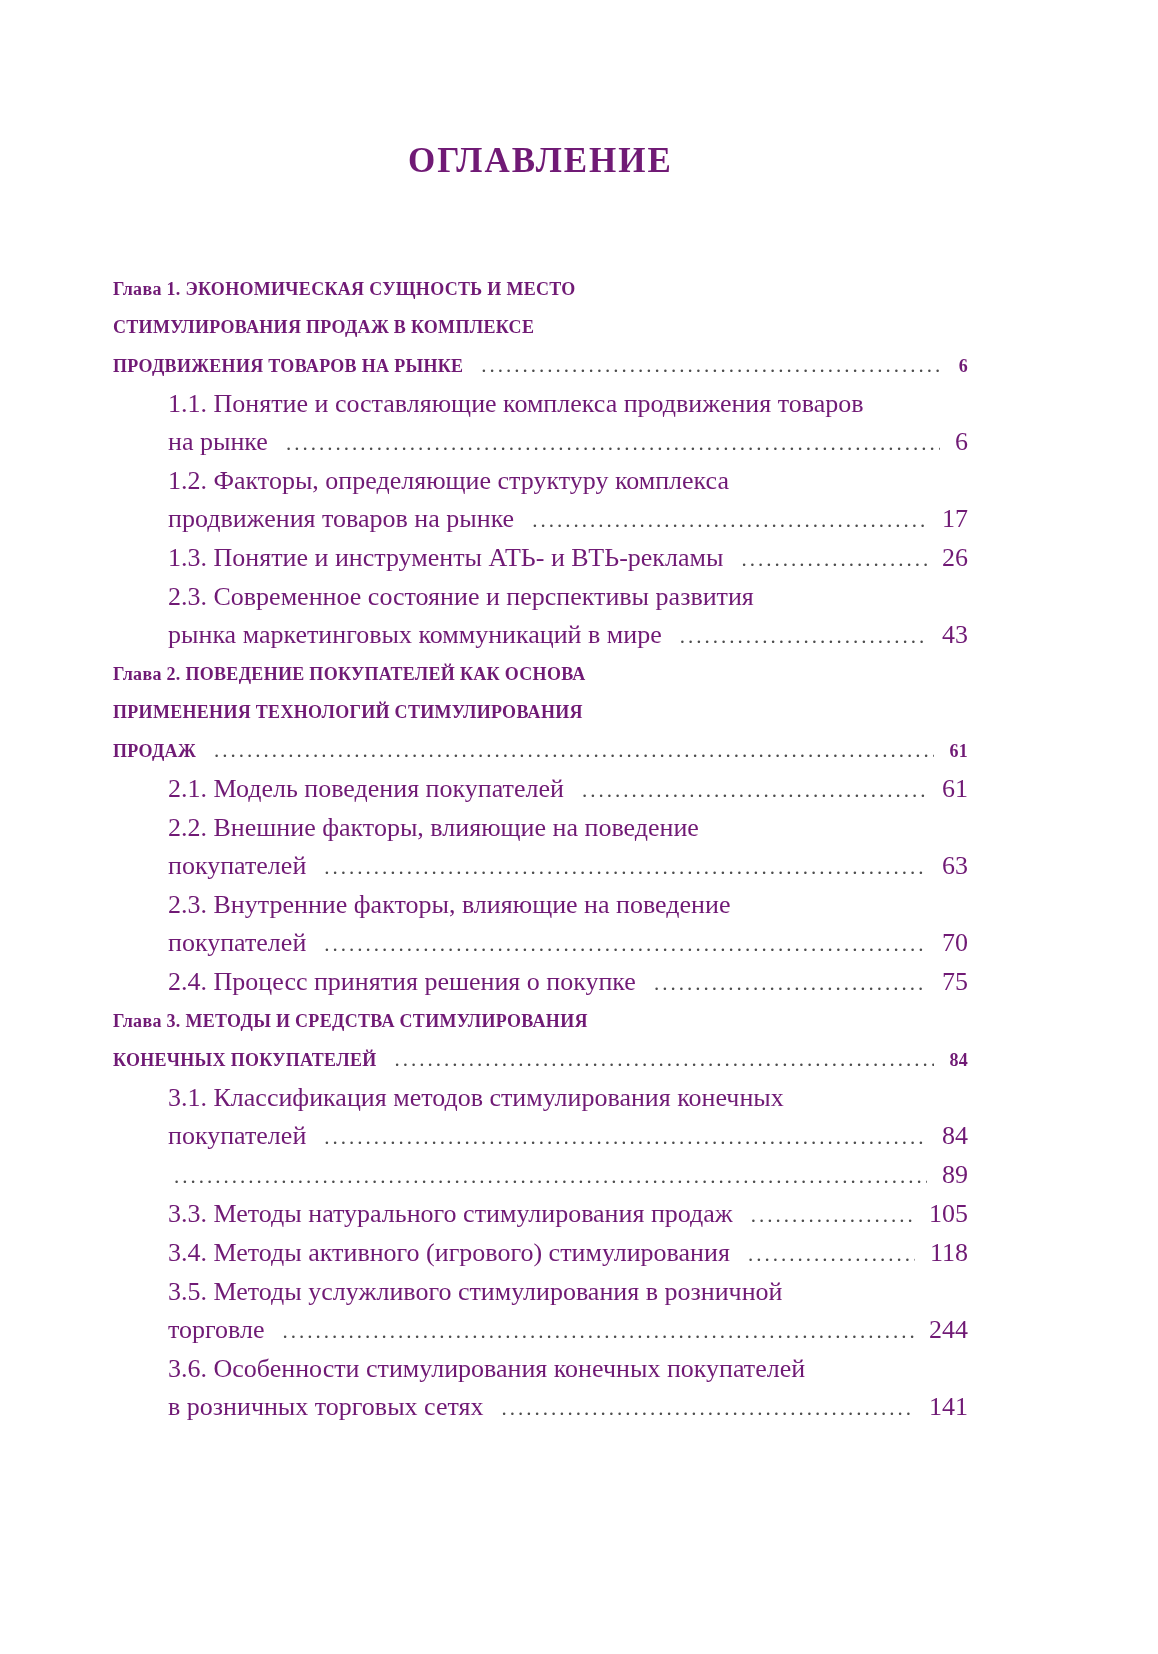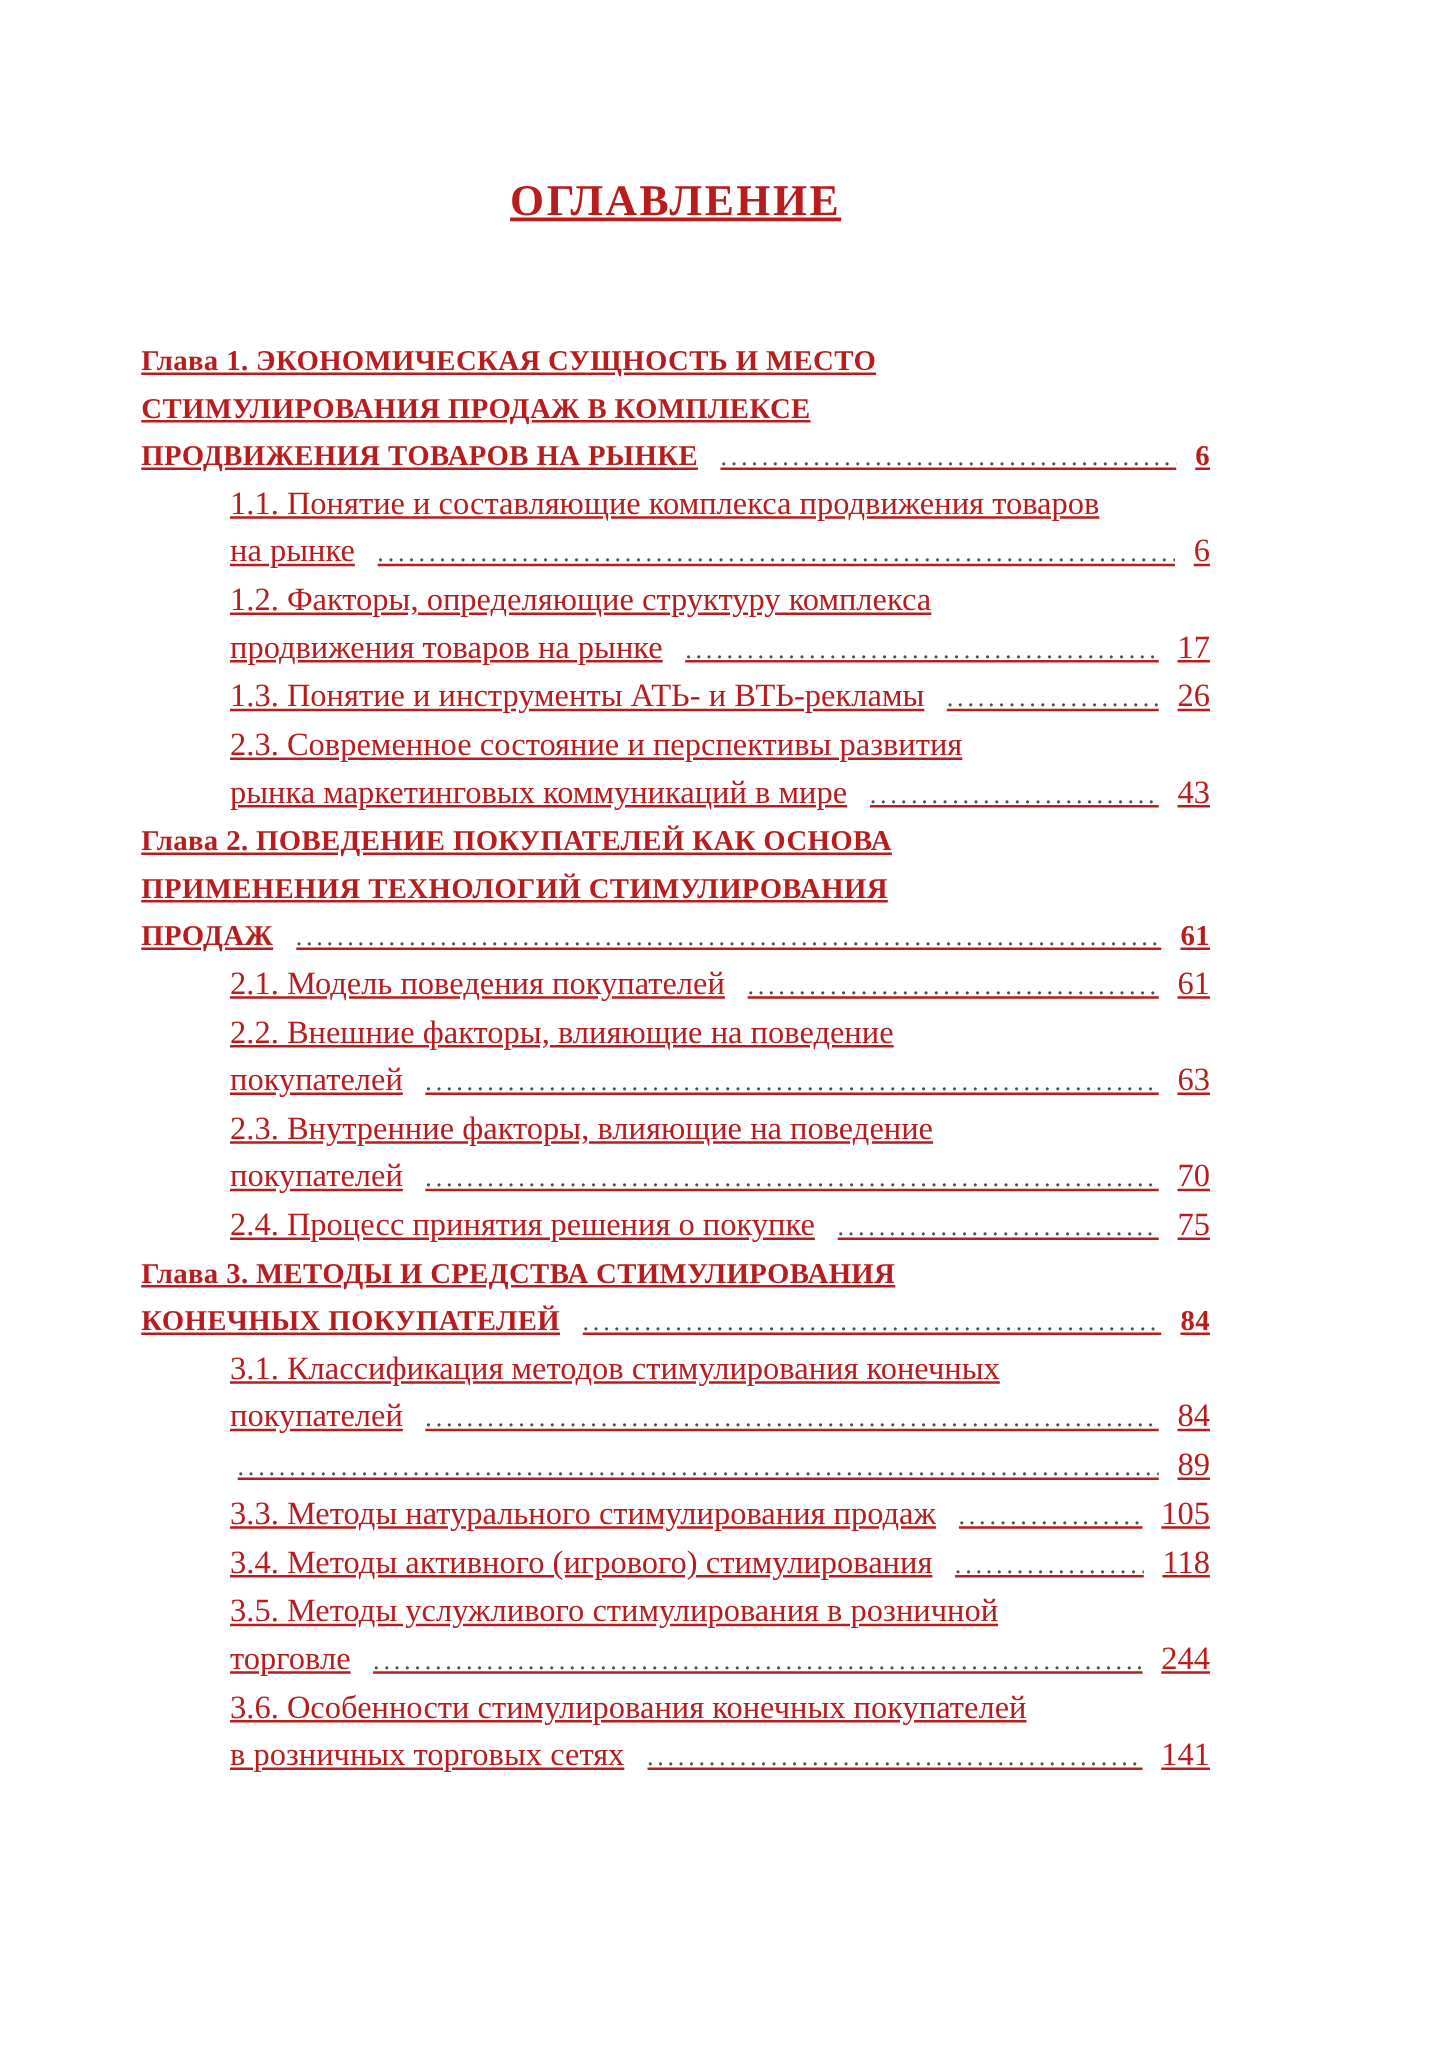--- a/index.html
+++ b/index.html
@@ -7,45 +7,44 @@
     padding: 0;
     background: #e9e9e9;
   }
   .sheet {
     position: relative;
     width: 1158px;
     height: 1654px;
     margin: 0 auto;
     background: #ffffff;
     font-family: "Liberation Serif", "DejaVu Serif", serif;
-    color: #b91c1c;
+    color: #701a75;
     box-sizing: border-box;
     padding: 140px 190px 0 113px;
     overflow: hidden;
-    text-decoration: underline;
   }
   .title {
     margin: 0 0 88px 0;
     text-align: center;
     font-size: 35px;
     font-weight: bold;
     letter-spacing: 2px;
     line-height: 1.2;
   }
   .toc {
     width: 855px;
   }
   .chapter { margin: 0; }
   .ch-line {
-    font-size: 23px;
+    font-size: 18px;
     font-weight: bold;
     line-height: 38px;
     letter-spacing: 0.3px;
   }
-  .entries { margin-left: 71px; }
+  .entries { margin-left: 55px; }
   .e-line {
     font-size: 26px;
     font-weight: normal;
     line-height: 38px;
   }
   .leader {
     display: flex;
     align-items: baseline;
     gap: 12px;
   }

